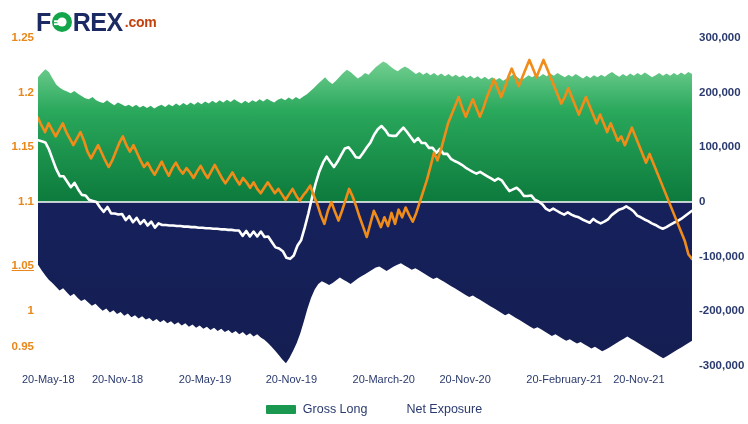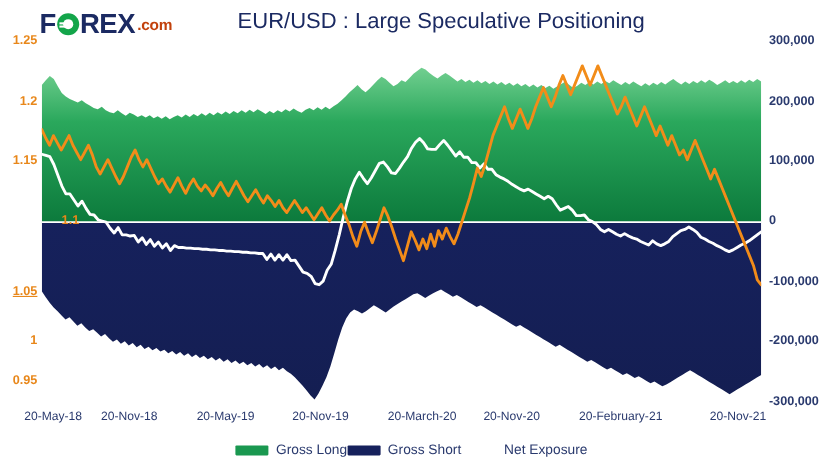--- a/index.html
+++ b/index.html
@@ -57,21 +57,20 @@
           <circle cx="11" cy="11" r="10" fill="#13a54a"></circle>
           <circle cx="11" cy="11" r="4.6" fill="#ffffff"></circle>
           <rect x="3.0" y="9.3" width="9.2" height="1.9" fill="#ffffff"></rect>
           <rect x="3.0" y="12.2" width="9.2" height="1.9" fill="#ffffff"></rect>
         </svg>
       </span>
       <span class="lg-txt">REX</span>
       <span class="lg-dotcom">.com</span>
     </div>
 
-    <div id="chart-title">EUR/USD : Large Speculative Positioning</div>
   </div>
 
   <div id="plot-wrap">
     <svg id="plot-svg" width="748" height="340" viewBox="0 0 748 340">
       <defs>
         <linearGradient id="gradGreen" x1="0" y1="0" x2="0" y2="1">
           <stop offset="0%" stop-color="#72cf90"></stop>
           <stop offset="35%" stop-color="#2aa85c"></stop>
           <stop offset="100%" stop-color="#0c7a3c"></stop>
         </linearGradient>
@@ -90,21 +89,21 @@
         <path id="line-net" fill="none" stroke="#ffffff" stroke-width="2.6" stroke-linejoin="round" stroke-linecap="round" d="M38.00 104.23 L41.65 105.32 L45.31 106.41 L48.96 113.52 L52.61 123.36 L56.27 133.20 L59.92 140.31 L63.58 140.31 L67.23 145.77 L70.88 151.24 L74.54 146.87 L78.19 153.43 L81.84 158.89 L85.50 159.44 L89.15 163.81 L92.80 164.91 L96.46 166.00 L100.11 171.47 L103.77 175.84 L107.42 170.92 L111.07 177.48 L114.73 177.48 L118.38 178.57 L122.03 178.03 L125.69 184.04 L129.34 180.21 L132.99 186.23 L136.65 181.85 L140.30 187.87 L143.96 184.04 L147.61 189.51 L151.26 185.68 L154.92 191.69 L158.57 187.32 L162.22 188.96 L165.88 188.96 L169.53 189.51 L173.18 189.51 L176.84 190.05 L180.49 190.05 L184.15 190.60 L187.80 190.60 L191.45 191.15 L195.11 191.15 L198.76 191.69 L202.41 191.69 L206.07 192.24 L209.72 192.24 L213.37 192.79 L217.03 192.79 L220.68 193.33 L224.34 193.33 L227.99 193.88 L231.64 193.88 L235.30 194.43 L238.95 194.43 L242.60 199.89 L246.26 194.97 L249.91 200.44 L253.56 195.52 L257.22 200.44 L260.87 195.52 L264.53 200.99 L268.18 200.44 L271.83 205.91 L275.49 211.37 L279.14 212.47 L282.79 215.20 L286.45 221.76 L290.10 222.85 L293.75 219.57 L297.41 209.73 L301.06 204.27 L304.72 191.69 L308.37 177.48 L312.02 161.63 L315.68 147.41 L319.33 135.39 L322.98 126.64 L326.64 120.63 L330.29 126.09 L333.94 131.01 L337.60 125.55 L341.25 118.99 L344.91 112.43 L348.56 111.33 L352.21 115.71 L355.87 121.17 L359.52 121.72 L363.17 116.80 L366.83 111.33 L370.48 106.41 L374.13 98.76 L377.79 93.29 L381.44 90.01 L385.09 93.84 L388.75 99.31 L392.40 99.85 L396.06 99.85 L399.71 95.48 L403.36 91.65 L407.02 96.03 L410.67 100.95 L414.32 105.87 L417.98 102.04 L421.63 106.96 L425.28 106.96 L428.94 111.88 L432.59 111.88 L436.25 116.80 L439.90 112.97 L443.55 117.89 L447.21 117.89 L450.86 122.81 L454.51 125.00 L458.17 126.64 L461.82 128.83 L465.47 131.56 L469.13 133.75 L472.78 135.93 L476.44 137.57 L480.09 135.93 L483.74 138.12 L487.40 140.31 L491.05 142.49 L494.70 144.68 L498.36 142.49 L502.01 144.68 L505.66 150.15 L509.32 155.07 L512.97 153.43 L516.63 151.79 L520.28 155.07 L523.93 159.99 L527.59 159.99 L531.24 159.44 L534.89 163.81 L538.55 165.45 L542.20 168.19 L545.85 172.56 L549.51 174.75 L553.16 172.56 L556.82 174.75 L560.47 176.93 L564.12 178.57 L567.78 176.39 L571.43 178.57 L575.08 180.21 L578.74 181.31 L582.39 183.49 L586.04 185.13 L589.70 186.77 L593.35 182.95 L597.01 185.68 L600.66 187.32 L604.31 185.68 L607.97 183.49 L611.62 179.12 L615.27 176.39 L618.93 173.65 L622.58 172.56 L626.23 170.37 L629.89 172.56 L633.54 175.29 L637.20 179.67 L640.85 181.31 L644.50 183.49 L648.16 185.13 L651.81 187.32 L655.46 188.96 L659.12 191.15 L662.77 192.79 L666.42 191.15 L670.08 188.96 L673.73 186.77 L677.39 185.13 L681.04 182.95 L684.69 180.21 L688.35 177.48 L692.00 174.75"></path>
         <path id="line-fx" fill="none" stroke="#f28c19" stroke-width="2.6" stroke-linejoin="round" stroke-linecap="round" d="M38.00 81.81 L41.54 89.47 L45.07 96.03 L48.61 87.28 L52.14 93.84 L55.68 100.40 L59.21 93.84 L62.75 87.28 L66.28 96.03 L69.82 102.59 L73.35 109.15 L76.89 102.59 L80.42 96.03 L83.96 104.77 L87.49 115.71 L91.03 122.27 L94.56 115.71 L98.10 109.15 L101.63 116.80 L105.17 124.45 L108.70 131.01 L112.24 124.45 L115.77 115.71 L119.31 106.96 L122.84 100.40 L126.38 109.15 L129.91 115.71 L133.45 109.15 L136.98 116.80 L140.52 124.45 L144.05 131.01 L147.59 126.64 L151.12 133.20 L154.66 138.67 L158.19 132.11 L161.73 125.55 L165.26 133.20 L168.80 139.76 L172.34 132.11 L175.87 126.64 L179.41 133.20 L182.94 137.57 L186.48 132.11 L190.01 136.48 L193.55 141.95 L197.08 135.39 L200.62 129.92 L204.15 136.48 L207.69 141.95 L211.22 135.39 L214.76 128.83 L218.29 135.39 L221.83 141.95 L225.36 147.41 L228.90 141.95 L232.43 136.48 L235.97 143.04 L239.50 148.51 L243.04 141.95 L246.57 146.32 L250.11 151.79 L253.64 146.32 L257.18 152.88 L260.71 157.25 L264.25 151.79 L267.78 146.32 L271.32 151.79 L274.85 157.25 L278.39 152.88 L281.92 158.35 L285.46 163.81 L288.99 158.35 L292.53 152.88 L296.06 159.44 L299.60 164.91 L303.14 159.44 L306.67 155.07 L310.21 149.60 L313.74 159.44 L317.28 168.19 L320.81 179.12 L324.35 187.87 L327.88 174.75 L331.42 166.00 L334.95 175.84 L338.49 184.59 L342.02 174.75 L345.56 163.81 L349.09 152.88 L352.63 160.53 L356.16 170.37 L359.70 181.31 L363.23 191.15 L366.77 200.99 L370.30 187.87 L373.84 174.75 L377.37 182.40 L380.91 191.15 L384.44 181.31 L387.98 190.05 L391.51 176.93 L395.05 187.87 L398.58 173.65 L402.12 181.31 L405.65 171.47 L409.19 179.12 L412.72 185.68 L416.26 176.93 L419.79 166.00 L423.33 155.07 L426.86 144.13 L430.40 131.01 L433.94 116.80 L437.47 124.45 L441.01 113.52 L444.54 100.40 L448.08 87.28 L451.61 78.53 L455.15 69.79 L458.68 61.04 L462.22 71.97 L465.75 80.72 L469.29 71.97 L472.82 63.23 L476.36 71.97 L479.89 80.72 L483.43 71.97 L486.96 61.04 L490.50 52.29 L494.03 43.55 L497.57 52.29 L501.10 61.04 L504.64 52.29 L508.17 41.36 L511.71 32.61 L515.24 41.36 L518.78 50.11 L522.31 41.36 L525.85 32.61 L529.38 23.87 L532.92 32.61 L536.45 41.36 L539.99 32.61 L543.52 23.87 L547.06 32.61 L550.59 41.36 L554.13 50.11 L557.66 58.85 L561.20 67.60 L564.74 61.04 L568.27 52.29 L571.81 61.04 L575.34 69.79 L578.88 78.53 L582.41 69.79 L585.95 61.04 L589.48 69.79 L593.02 78.53 L596.55 87.28 L600.09 78.53 L603.62 87.28 L607.16 96.03 L610.69 87.28 L614.23 96.03 L617.76 104.77 L621.30 100.40 L624.83 109.15 L628.37 100.40 L631.90 91.65 L635.44 100.40 L638.97 109.15 L642.51 117.89 L646.04 126.64 L649.58 117.89 L653.11 126.64 L656.65 135.39 L660.18 144.13 L663.72 152.88 L667.25 161.63 L670.79 170.37 L674.32 179.12 L677.86 187.87 L681.39 196.61 L684.93 205.36 L688.46 218.48 L692.00 222.85"></path>
       </g>
     </svg>
   </div>
 
   <div id="y-left-axis">
       <div class="axis-label y-left" style="left: 0px; top: 31px;">1.25</div>
       <div class="axis-label y-left" style="left: 0px; top: 85.6667px;">1.2</div>
       <div class="axis-label y-left" style="left: 0px; top: 140.333px;">1.15</div>
-      <div class="axis-label y-left" style="left: 0px; top: 195px; padding-left: 38px;">1.1</div>
+      <div class="axis-label y-left" style="left: 0px; top: 195px;">1.1</div>
       <div class="axis-label y-left" style="left: 0px; top: 259px; text-decoration: underline;">1.05</div>
       <div class="axis-label y-left" style="left: 0px; top: 304.333px;">1</div>
       <div class="axis-label y-left" style="left: 0px; top: 340px;">0.95</div>
     </div>
 
   <div id="y-right-axis">
       <div class="axis-label y-right" style="left: 699px; top: 31px;">300,000</div>
       <div class="axis-label y-right" style="left: 699px; top: 85.6667px;">200,000</div>
       <div class="axis-label y-right" style="left: 699px; top: 140.333px;">100,000</div>
       <div class="axis-label y-right" style="left: 699px; top: 195px;">0</div>
@@ -114,31 +113,27 @@
     </div>
 
   <div id="x-axis">
       <div class="x-tick" style="left: 22px;">20-May-18</div>
       <div class="x-tick" style="left: 91.8886px;">20-Nov-18</div>
       <div class="x-tick" style="left: 178.777px;">20-May-19</div>
       <div class="x-tick" style="left: 265.666px;">20-Nov-19</div>
       <div class="x-tick" style="left: 352.554px;">20-March-20</div>
       <div class="x-tick" style="left: 439.443px;">20-Nov-20</div>
       <div class="x-tick" style="left: 526.331px;">20-February-21</div>
-      <div class="x-tick" style="left: 613.22px; margin-left: 32px;">20-Nov-21</div>
+      <div class="x-tick" style="left: 613.22px;">20-Nov-21</div>
     </div>
 
   <div id="legend">
       <div class="lg-item">
         <span class="lg-swatch" style="background: rgb(26, 152, 80);"></span>
         <span class="lg-text">Gross Long</span>
-      </div>
-      <div class="lg-item">
-        <span class="lg-swatch" style="background: rgb(22, 33, 92);"></span>
-        <span class="lg-text">Gross Short</span>
       </div>
       <div class="lg-item">
         <span class="lg-line" style="background: rgb(255, 255, 255);"></span>
         <span class="lg-text">Net Exposure</span>
       </div>
     </div>
 
 </div>
 
 </body></html>

